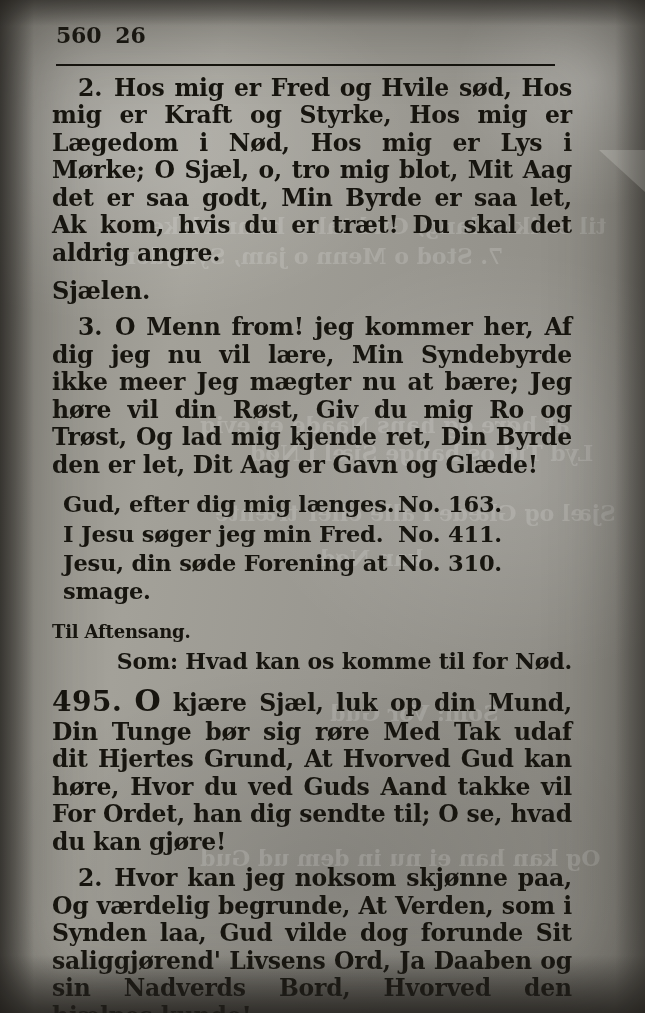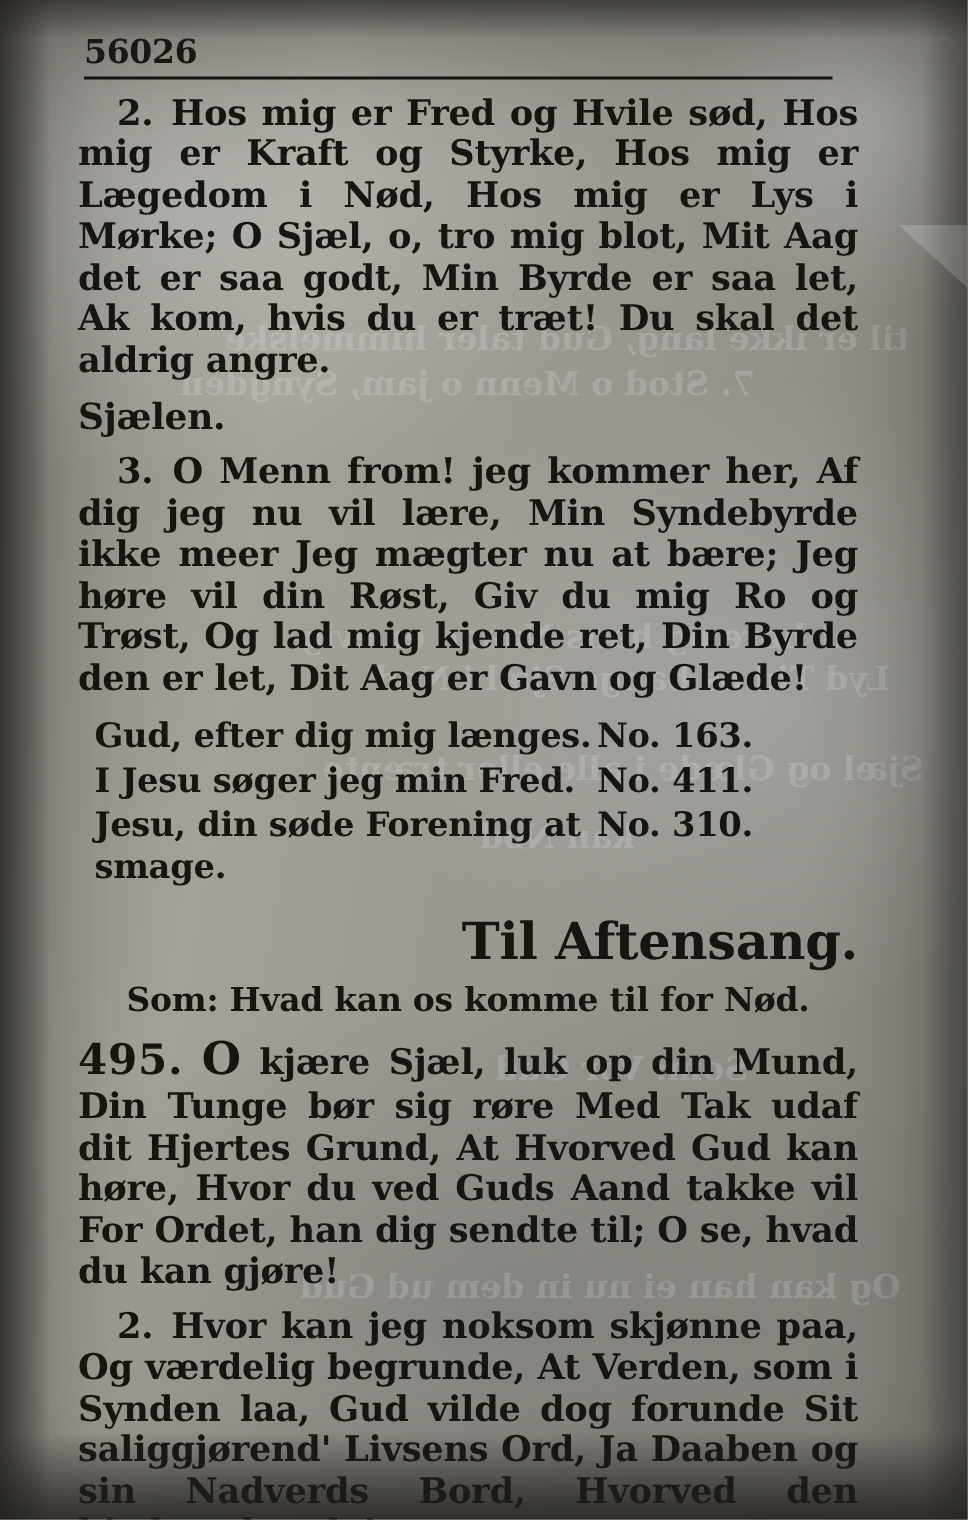--- a/index.html
+++ b/index.html
@@ -83,22 +83,23 @@
     color: #17150f;
   }
   .fraktur {
     font-family: "DejaVu Serif", serif;
     font-weight: bold;
     letter-spacing: -0.2px;
   }
   .header-line {
     display: flex;
     align-items: baseline;
+    gap: 14px;
     font-size: 23px;
-    padding-bottom: 3px;
+    padding-bottom: 16px;
     border-bottom: 2.5px solid #14120d;
     width: 499px;
     margin-left: 4px;
   }
   .header-num { font-size: 22px; }
   .header-title { font-size: 23px; }
 
   .verse {
     font-size: 23.5px;
     line-height: 1.17;
@@ -122,27 +123,27 @@
     width: 520px;
     margin-top: 2px;
     display: flex;
     justify-content: space-between;
   }
   .refs { margin-top: 12px; }
   .ref-title { flex: 0 1 auto; margin-left: 11px; }
   .ref-no { flex: 0 0 auto; padding-right: 70px; }
 
   .section-head {
+    text-align: left;
+    font-size: 18px;
+    margin: 16px 0 6px 0;
+    width: 520px;
+  }
+  .tune-line {
     text-align: right;
-    font-size: 34px;
-    margin: 16px 0 6px 0;
-    width: 520px;
-  }
-  .tune-line {
-    text-align: center;
     font-size: 22px;
     margin: 2px 0 8px 0;
     width: 520px;
   }
   .hymn-number {
     font-size: 28px;
     font-weight: bold;
     letter-spacing: 0.5px;
   }
   .dropcap {

